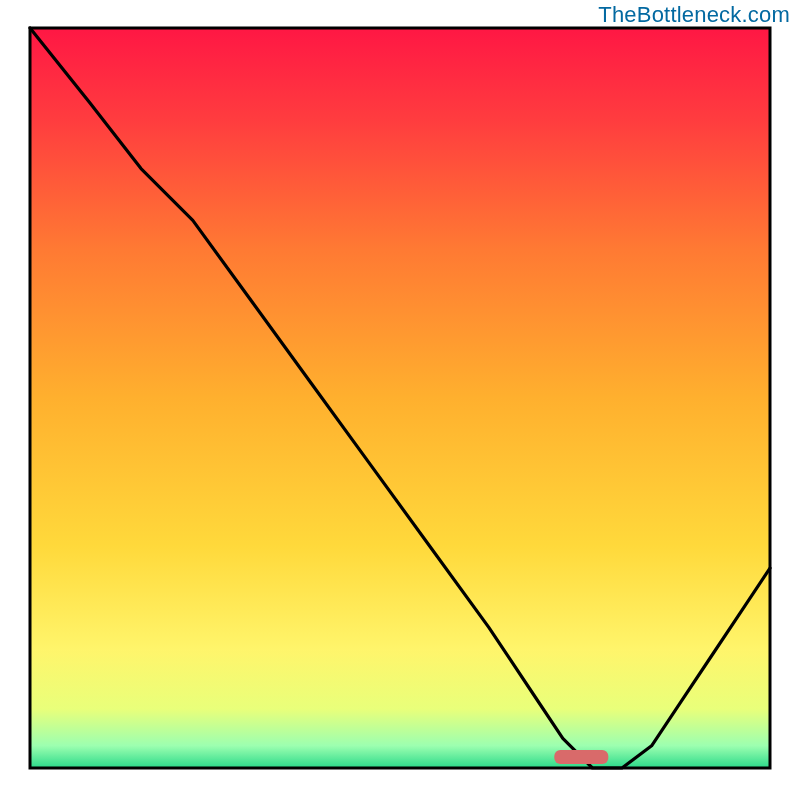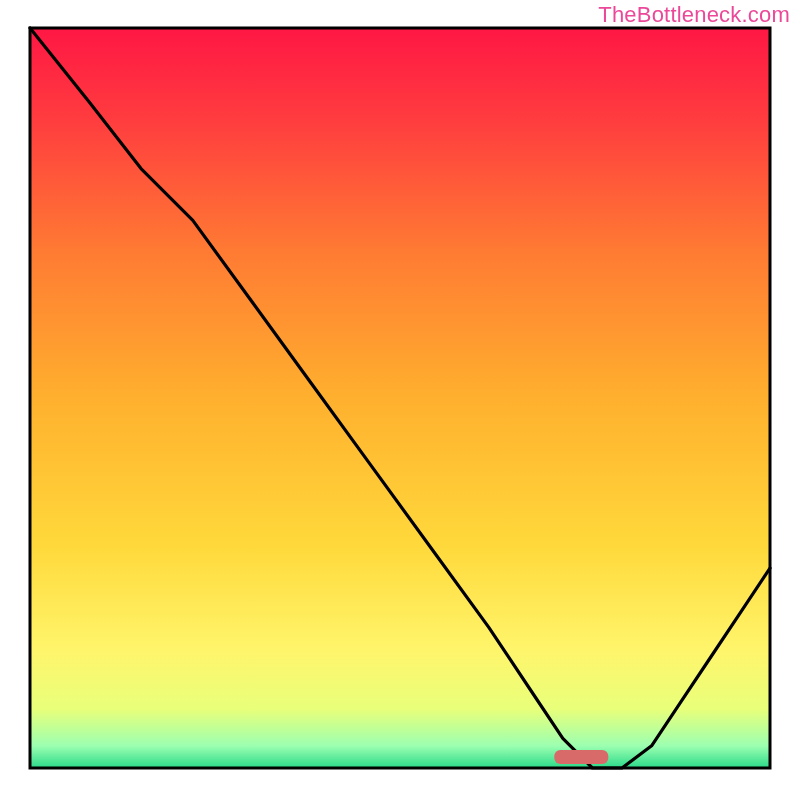--- a/index.html
+++ b/index.html
@@ -14,21 +14,21 @@
     position: relative;
     width: 800px;
     height: 800px;
   }
   .watermark {
     position: absolute;
     top: 2px;
     right: 10px;
     font-size: 22px;
     font-weight: 500;
-    color: #ec4899;
+    color: #0369a1;
     letter-spacing: 0.2px;
     z-index: 10;
   }
   svg.plot {
     position: absolute;
     top: 0;
     left: 0;
   }
 </style>
 </head>

